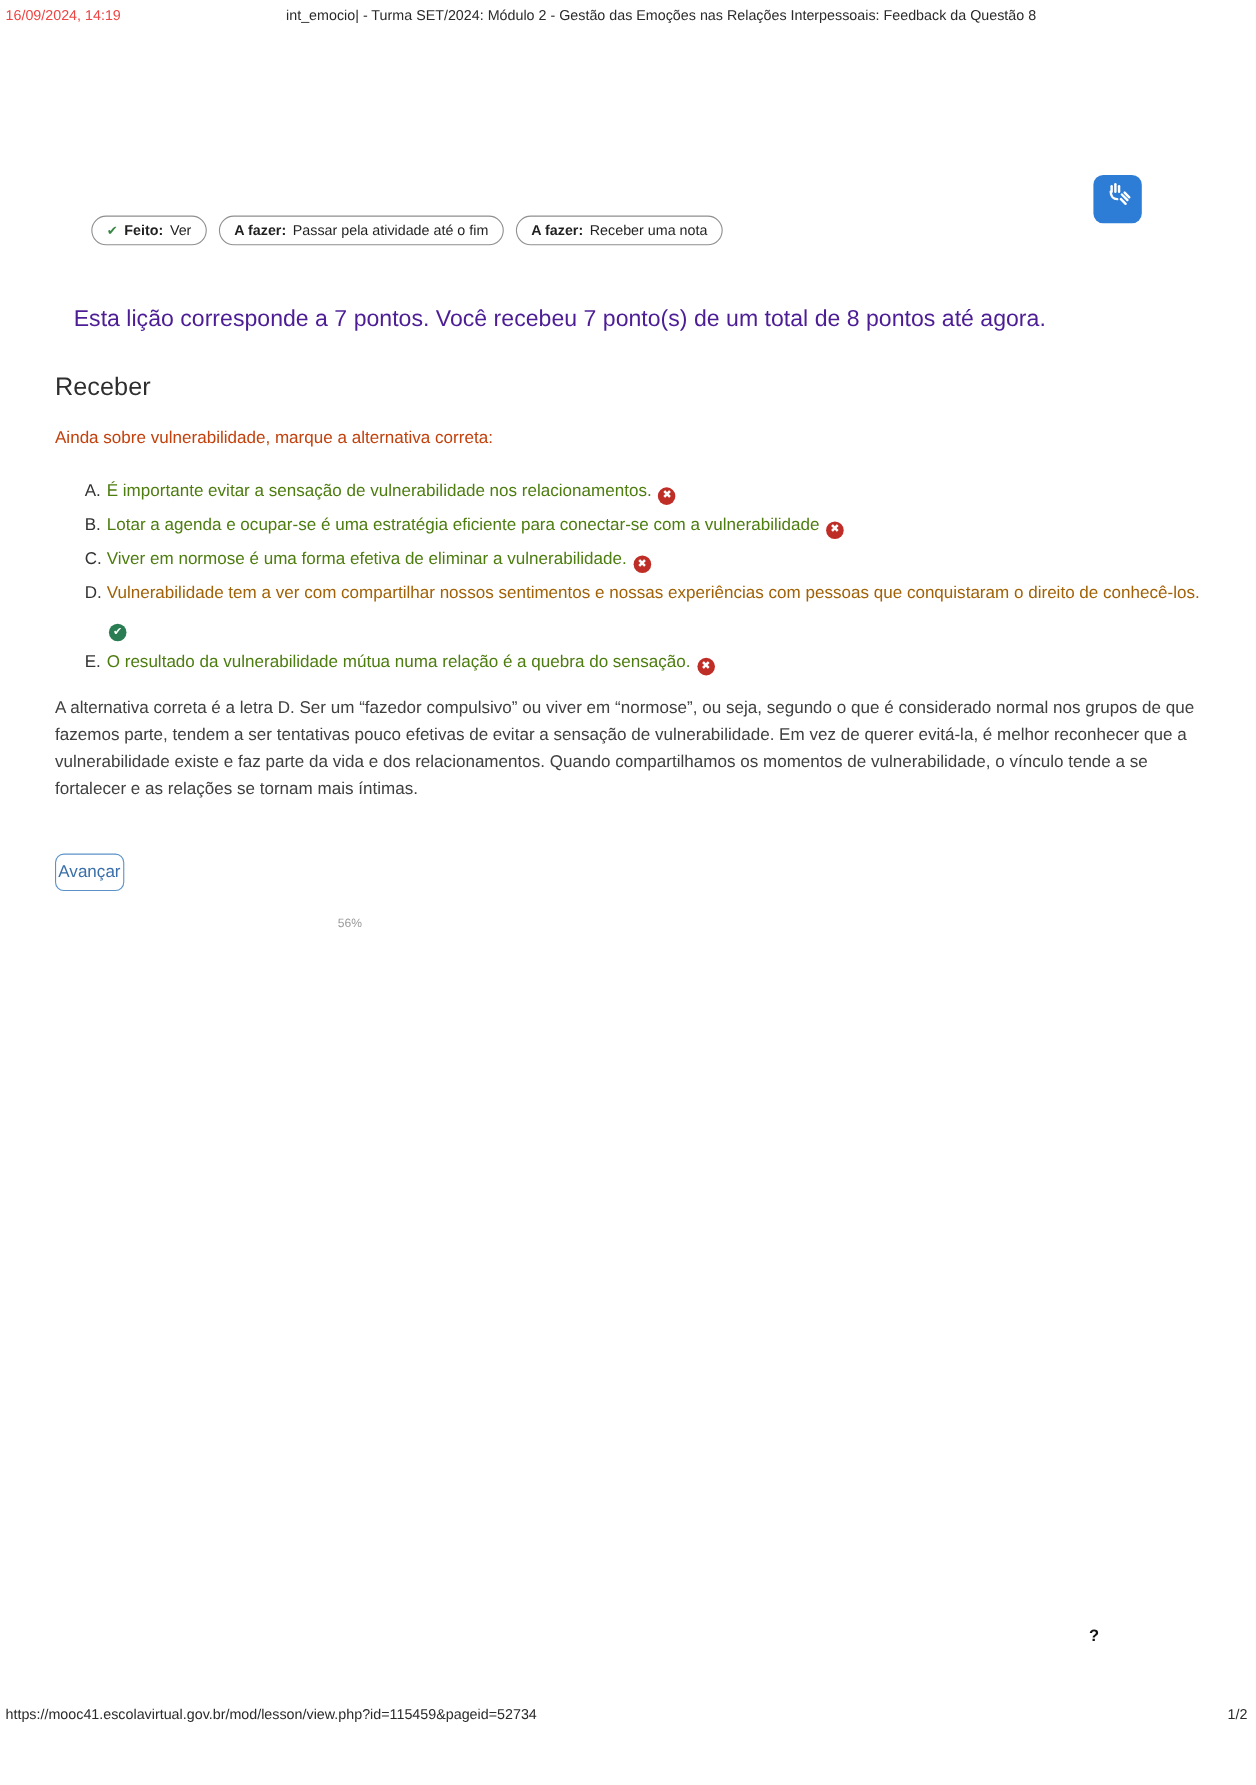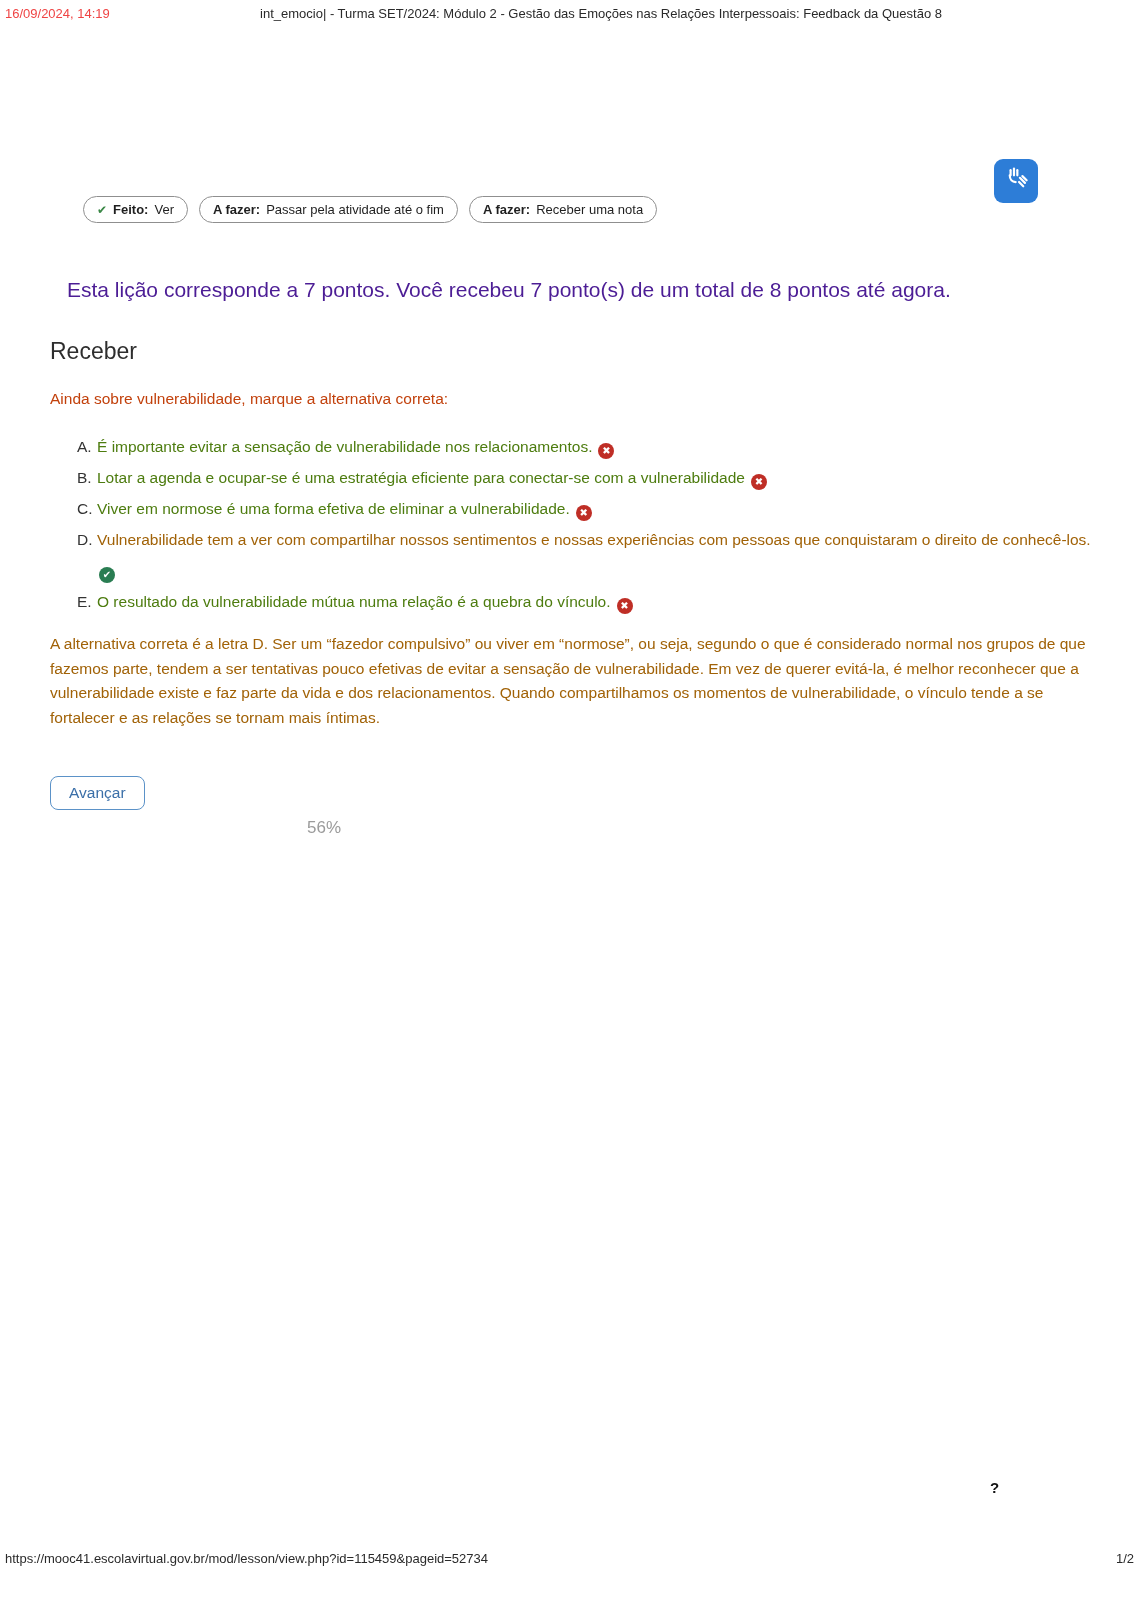--- a/index.html
+++ b/index.html
@@ -48,31 +48,31 @@
   .opt-text.wrong   { color:#4d7c0f; }
   .opt-text.correct { color:#a16207; }
   .oicon {
     display:inline-flex; align-items:center; justify-content:center;
     width:16px; height:16px; border-radius:50%;
     color:#fff; font-size:10px; line-height:1; vertical-align:-2px;
   }
   .oicon.wrong-bg   { background:#bf2e26; margin-left:6px; }
   .oicon.correct-bg { background:#2a7d52; margin-left:2px; }
 
-  .explanation { margin-top:15px; font-size:15.5px; line-height:24.5px; color:#a16207; }
+  .explanation { margin-top:15px; font-size:15.5px; line-height:24.5px; color:#404040; }
 
   .advance-btn {
     display:block; margin-top:46px; width:fit-content;
     background:#fff; border:1px solid #5b92c8; border-radius:8px;
-    padding:7px 18px; font-family:"Liberation Sans", sans-serif;
+    padding:7px 2px; font-family:"Liberation Sans", sans-serif;
     font-size:15.5px; color:#3b6fa8; cursor:pointer;
   }
 
   .progress-text { margin-top:4px; font-size:15.5px; color:#333; }
-  .progress-pct  { margin-top:8px; margin-left:257px; font-size:17px; color:#9b9b9b; }
+  .progress-pct  { margin-top:24px; margin-left:257px; font-size:11px; color:#9b9b9b; }
 </style>
 </head>
 <body>
 
 <div class="page">
 
   <div class="print-datetime">16/09/2024, 14:19</div>
   <div class="print-title">int_emocio| - Turma SET/2024: Módulo 2 - Gestão das Emoções nas Relações Interpessoais: Feedback da Questão 8</div>
 
   <div class="vlibras">
@@ -127,21 +127,21 @@
       <li>
         <span class="opt-letter">C.</span>
         <span class="opt-body"><span class="opt-text wrong">Viver em normose é uma forma efetiva de eliminar a vulnerabilidade.</span><span class="oicon wrong-bg">✖</span></span>
       </li>
       <li>
         <span class="opt-letter">D.</span>
         <span class="opt-body"><span class="opt-text correct">Vulnerabilidade tem a ver com compartilhar nossos sentimentos e nossas experiências com pessoas que conquistaram o direito de conhecê-los.</span><span class="oicon correct-bg">✔</span></span>
       </li>
       <li>
         <span class="opt-letter">E.</span>
-        <span class="opt-body"><span class="opt-text wrong">O resultado da vulnerabilidade mútua numa relação é a quebra do vínculo.</span><span class="oicon wrong-bg">✖</span></span>
+        <span class="opt-body"><span class="opt-text wrong">O resultado da vulnerabilidade mútua numa relação é a quebra do sensação.</span><span class="oicon wrong-bg">✖</span></span>
       </li>
     </ol>
 
     <p class="explanation">A alternativa correta é a letra D. Ser um “fazedor compulsivo” ou viver em “normose”, ou seja, segundo o que é considerado normal nos grupos de que fazemos parte, tendem a ser tentativas pouco efetivas de evitar a sensação de vulnerabilidade. Em vez de querer evitá-la, é melhor reconhecer que a vulnerabilidade existe e faz parte da vida e dos relacionamentos. Quando compartilhamos os momentos de vulnerabilidade, o vínculo tende a se fortalecer e as relações se tornam mais íntimas.</p>
 
     <button class="advance-btn">Avançar</button>
 
     <div class="progress-pct">56%</div>
 
   </div>

